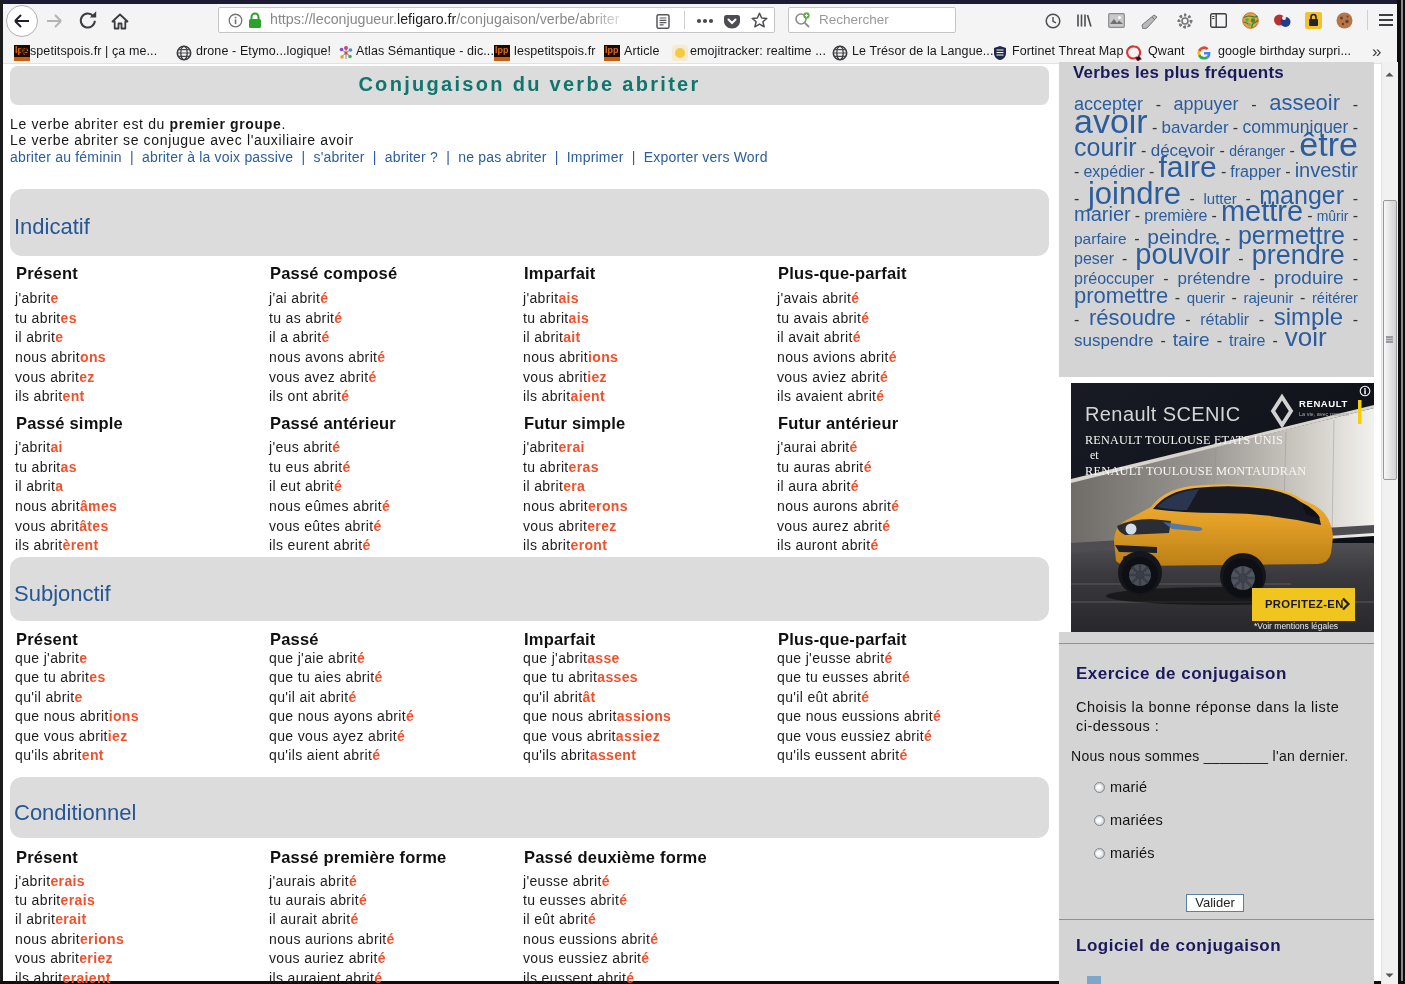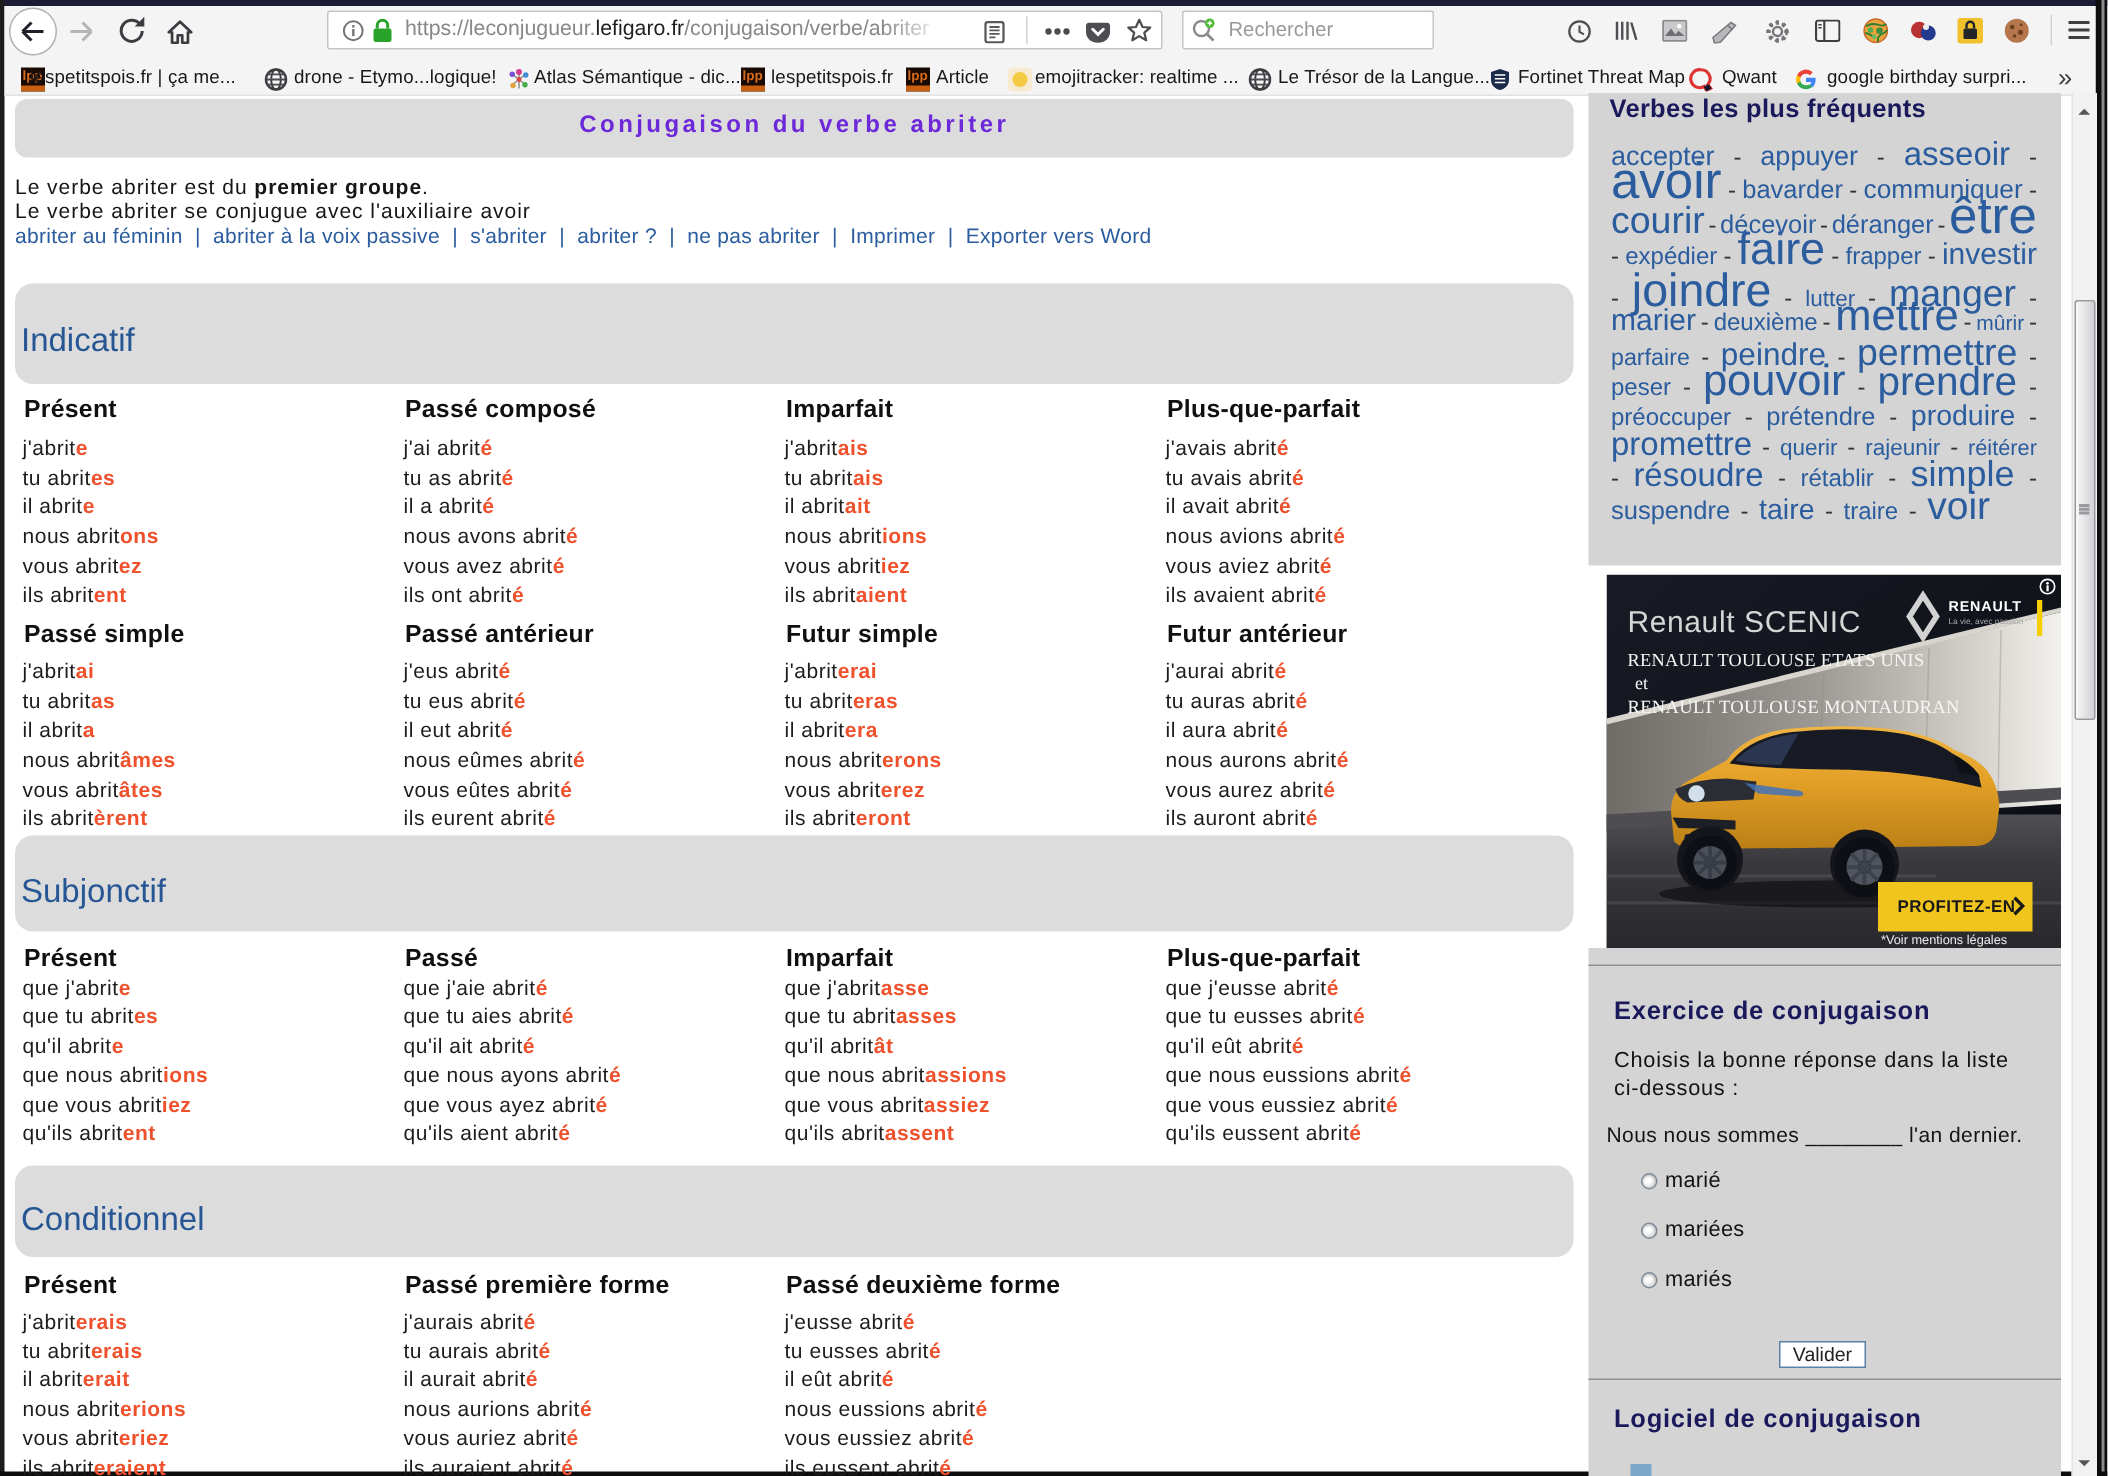--- a/index.html
+++ b/index.html
@@ -181,21 +181,21 @@
 <svg class="fav" style="left:1196px" viewBox="0 0 16 16">
     <path d="M14.4 8.2c0-.5 0-.9-.1-1.3H8v2.7h3.6a3.1 3.1 0 0 1-1.3 2l2.1 1.6c1.2-1.1 2-2.8 2-5z" fill="#4285f4"></path>
     <path d="M8 14.5c1.8 0 3.2-.6 4.3-1.6l-2.1-1.6c-.6.4-1.3.6-2.2.6a3.9 3.9 0 0 1-3.7-2.7H2.1v1.7A6.5 6.5 0 0 0 8 14.5z" fill="#34a853"></path>
     <path d="M4.3 9.2a3.9 3.9 0 0 1 0-2.5V5H2.1a6.5 6.5 0 0 0 0 5.9z" fill="#fbbc05"></path>
     <path d="M8 4.1c1 0 1.9.35 2.6 1l1.9-1.9A6.5 6.5 0 0 0 2.1 5l2.2 1.7A3.9 3.9 0 0 1 8 4.1z" fill="#ea4335"></path>
   </svg>
 <div class="bm" style="left:1218px">google birthday surpri...</div>
 <div class="bm" style="left:1372px;top:42px;font-size:17px;color:#3e3e42">»</div>
 
 <div class="abs sect" style="left:10px;top:66px;width:1039px;height:39px;border-radius:8px"></div>
-<div class="abs" style="left:10px;top:66px;width:1039px;height:22px;line-height:36.5px;text-align:center;font-weight:bold;font-size:16px;letter-spacing:2.3px;color:#6d28d9">Conjugaison du verbe abriter</div>
+<div class="abs" style="left:10px;top:66px;width:1039px;height:22px;line-height:36.5px;text-align:center;font-weight:bold;font-size:20px;letter-spacing:2.3px;color:#0f766e">Conjugaison du verbe abriter</div>
 
 <div class="abs" style="left:10px;top:116px;font-size:14px;letter-spacing:.65px;color:#161616;line-height:16.3px">
 Le verbe abriter est du <b>premier groupe</b>.<br>
 Le verbe abriter se conjugue avec l'auxiliaire avoir</div>
 <div class="abs" style="left:10px;top:149px;font-size:14px;letter-spacing:.2px;color:#2b5d9e">abriter au féminin&nbsp;&nbsp;|&nbsp;&nbsp;abriter à la voix passive&nbsp;&nbsp;|&nbsp;&nbsp;s'abriter&nbsp;&nbsp;|&nbsp;&nbsp;abriter ?&nbsp;&nbsp;|&nbsp;&nbsp;ne pas abriter&nbsp;&nbsp;|&nbsp;&nbsp;Imprimer&nbsp;&nbsp;|&nbsp;&nbsp;Exporter vers Word</div>
 
 <div class="abs sect" style="left:10px;top:189px;width:1039px;height:67px"></div>
 <div class="abs secttxt" style="left:14px;top:214px">Indicatif</div>
 
 <div id="tables">
@@ -258,21 +258,21 @@
       <span style="font-size:17px">bavarder</span>
       <span class="hy">-</span>
       <span style="font-size:17.5px">communiquer</span>
       <span class="hy">-</span>
     </div>
 <div class="abs cloudline" style="left:1074px;top:125px;width:284px">
       <span style="font-size:25px">courir</span>
       <span class="hy">-</span>
       <span style="font-size:17px">décevoir</span>
       <span class="hy">-</span>
-      <span style="font-size:17px">déranger</span>
+      <span style="font-size:14px">déranger</span>
       <span class="hy">-</span>
       <span style="font-size:34px">être</span>
     </div>
 <div class="abs cloudline" style="left:1074px;top:150px;width:284px">
       <span class="hy">-</span>
       <span style="font-size:16px">expédier</span>
       <span class="hy">-</span>
       <span style="font-size:30px">faire</span>
       <span class="hy">-</span>
       <span style="font-size:16px">frapper</span>
@@ -284,21 +284,21 @@
       <span style="font-size:31px">joindre</span>
       <span class="hy">-</span>
       <span style="font-size:15px">lutter</span>
       <span class="hy">-</span>
       <span style="font-size:25px">manger</span>
       <span class="hy">-</span>
     </div>
 <div class="abs cloudline" style="left:1074px;top:195px;width:284px">
       <span style="font-size:20px">marier</span>
       <span class="hy">-</span>
-      <span style="font-size:16px">deuxième</span>
+      <span style="font-size:16px">première</span>
       <span class="hy">-</span>
       <span style="font-size:29px">mettre</span>
       <span class="hy">-</span>
       <span style="font-size:14px">mûrir</span>
       <span class="hy">-</span>
     </div>
 <div class="abs cloudline" style="left:1074px;top:220.5px;width:284px">
       <span style="font-size:15.5px">parfaire</span>
       <span class="hy">-</span>
       <span style="font-size:21px">peindre</span>

